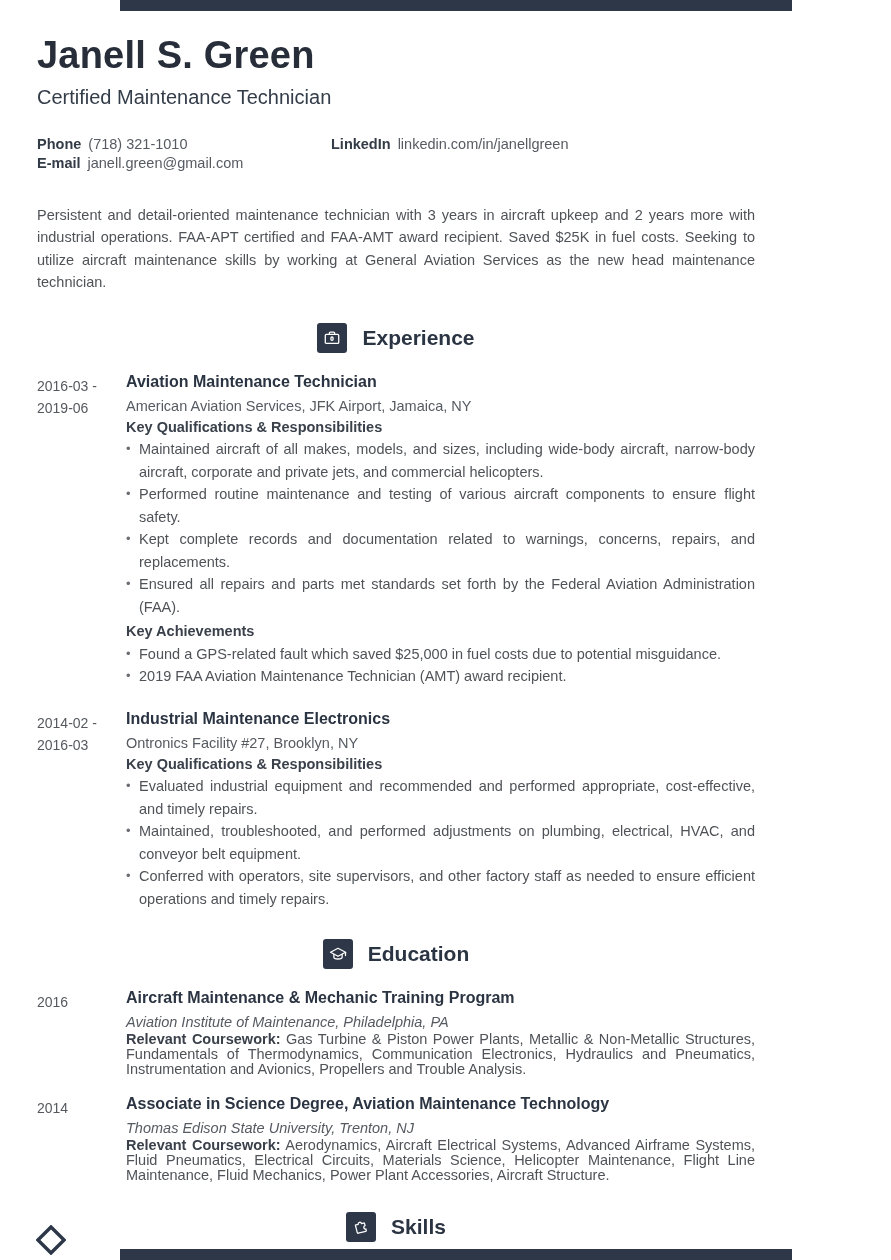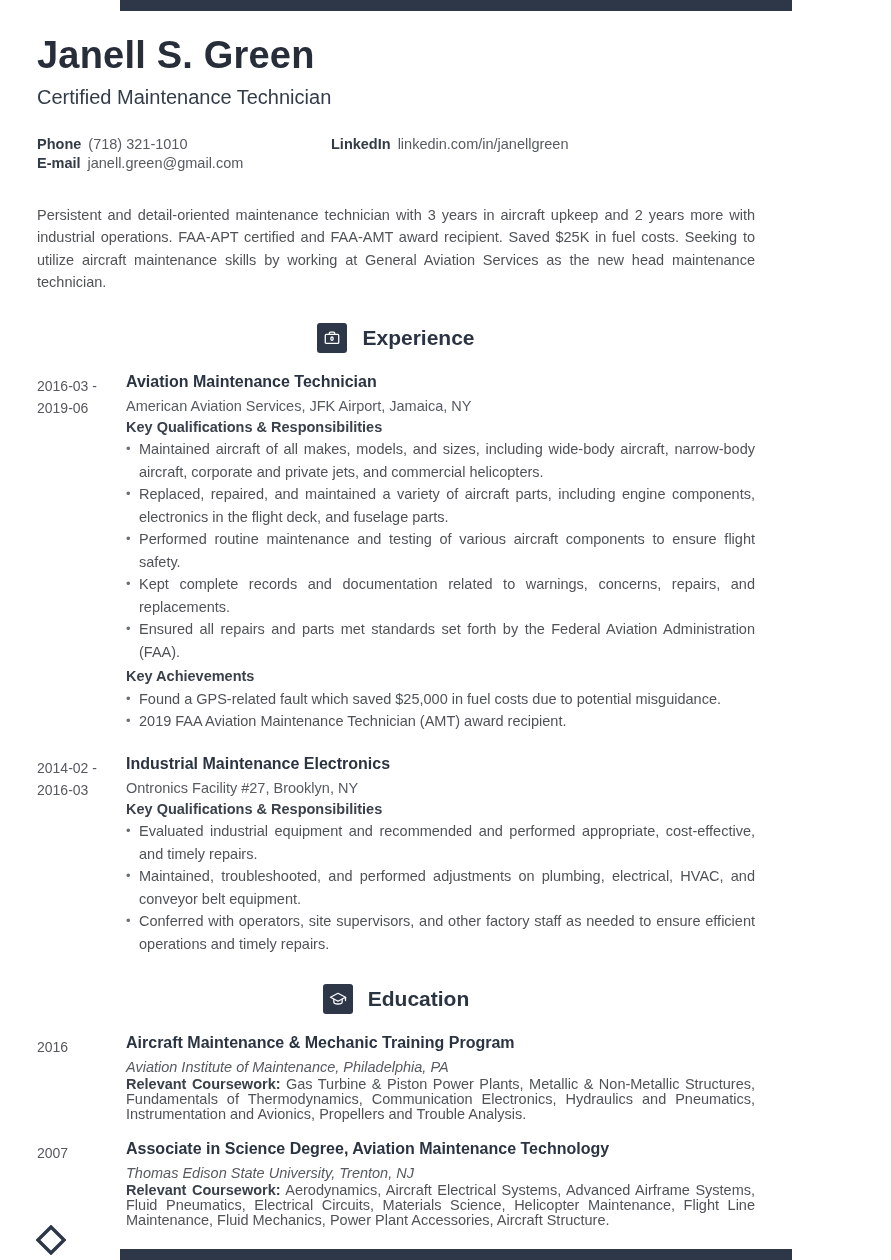--- a/index.html
+++ b/index.html
@@ -113,21 +113,20 @@
       <div class="dates">
         <span>2016-03 -</span>
         <span>2019-06</span>
       </div>
       <div>
         <div class="job-title">Aviation Maintenance Technician</div>
         <div class="job-company">American Aviation Services, JFK Airport, Jamaica, NY</div>
         <div class="subheading">Key Qualifications &amp; Responsibilities</div>
         <ul class="bullets">
           <li>Maintained aircraft of all makes, models, and sizes, including wide-body aircraft, narrow-body aircraft, corporate and private jets, and commercial helicopters.</li>
-          <li>Replaced, repaired, and maintained a variety of aircraft parts, including engine components, electronics in the flight deck, and fuselage parts.</li>
           <li>Performed routine maintenance and testing of various aircraft components to ensure flight safety.</li>
           <li>Kept complete records and documentation related to warnings, concerns, repairs, and replacements.</li>
           <li>Ensured all repairs and parts met standards set forth by the Federal Aviation Administration (FAA).</li>
         </ul>
         <div class="subheading">Key Achievements</div>
         <ul class="bullets">
           <li>Found a GPS-related fault which saved $25,000 in fuel costs due to potential misguidance.</li>
           <li>2019 FAA Aviation Maintenance Technician (AMT) award recipient.</li>
         </ul>
       </div>
@@ -170,21 +169,21 @@
         <div class="edu-school">Aviation Institute of Maintenance, Philadelphia, PA</div>
         <div class="edu-course">
           <span class="lbl">Relevant Coursework:</span>
           <span>Gas Turbine &amp; Piston Power Plants, Metallic &amp; Non-Metallic Structures, Fundamentals of Thermodynamics, Communication Electronics, Hydraulics and Pneumatics, Instrumentation and Avionics, Propellers and Trouble Analysis.</span>
         </div>
       </div>
     </div>
 
     <div class="row edu-entry">
       <div class="dates">
-        <span>2007</span>
+        <span>2014</span>
       </div>
       <div>
         <div class="job-title">Associate in Science Degree, Aviation Maintenance Technology</div>
         <div class="edu-school">Thomas Edison State University, Trenton, NJ</div>
         <div class="edu-course">
           <span class="lbl">Relevant Coursework:</span>
           <span>Aerodynamics, Aircraft Electrical Systems, Advanced Airframe Systems, Fluid Pneumatics, Electrical Circuits, Materials Science, Helicopter Maintenance, Flight Line Maintenance, Fluid Mechanics, Power Plant Accessories, Aircraft Structure.</span>
         </div>
       </div>
     </div>

